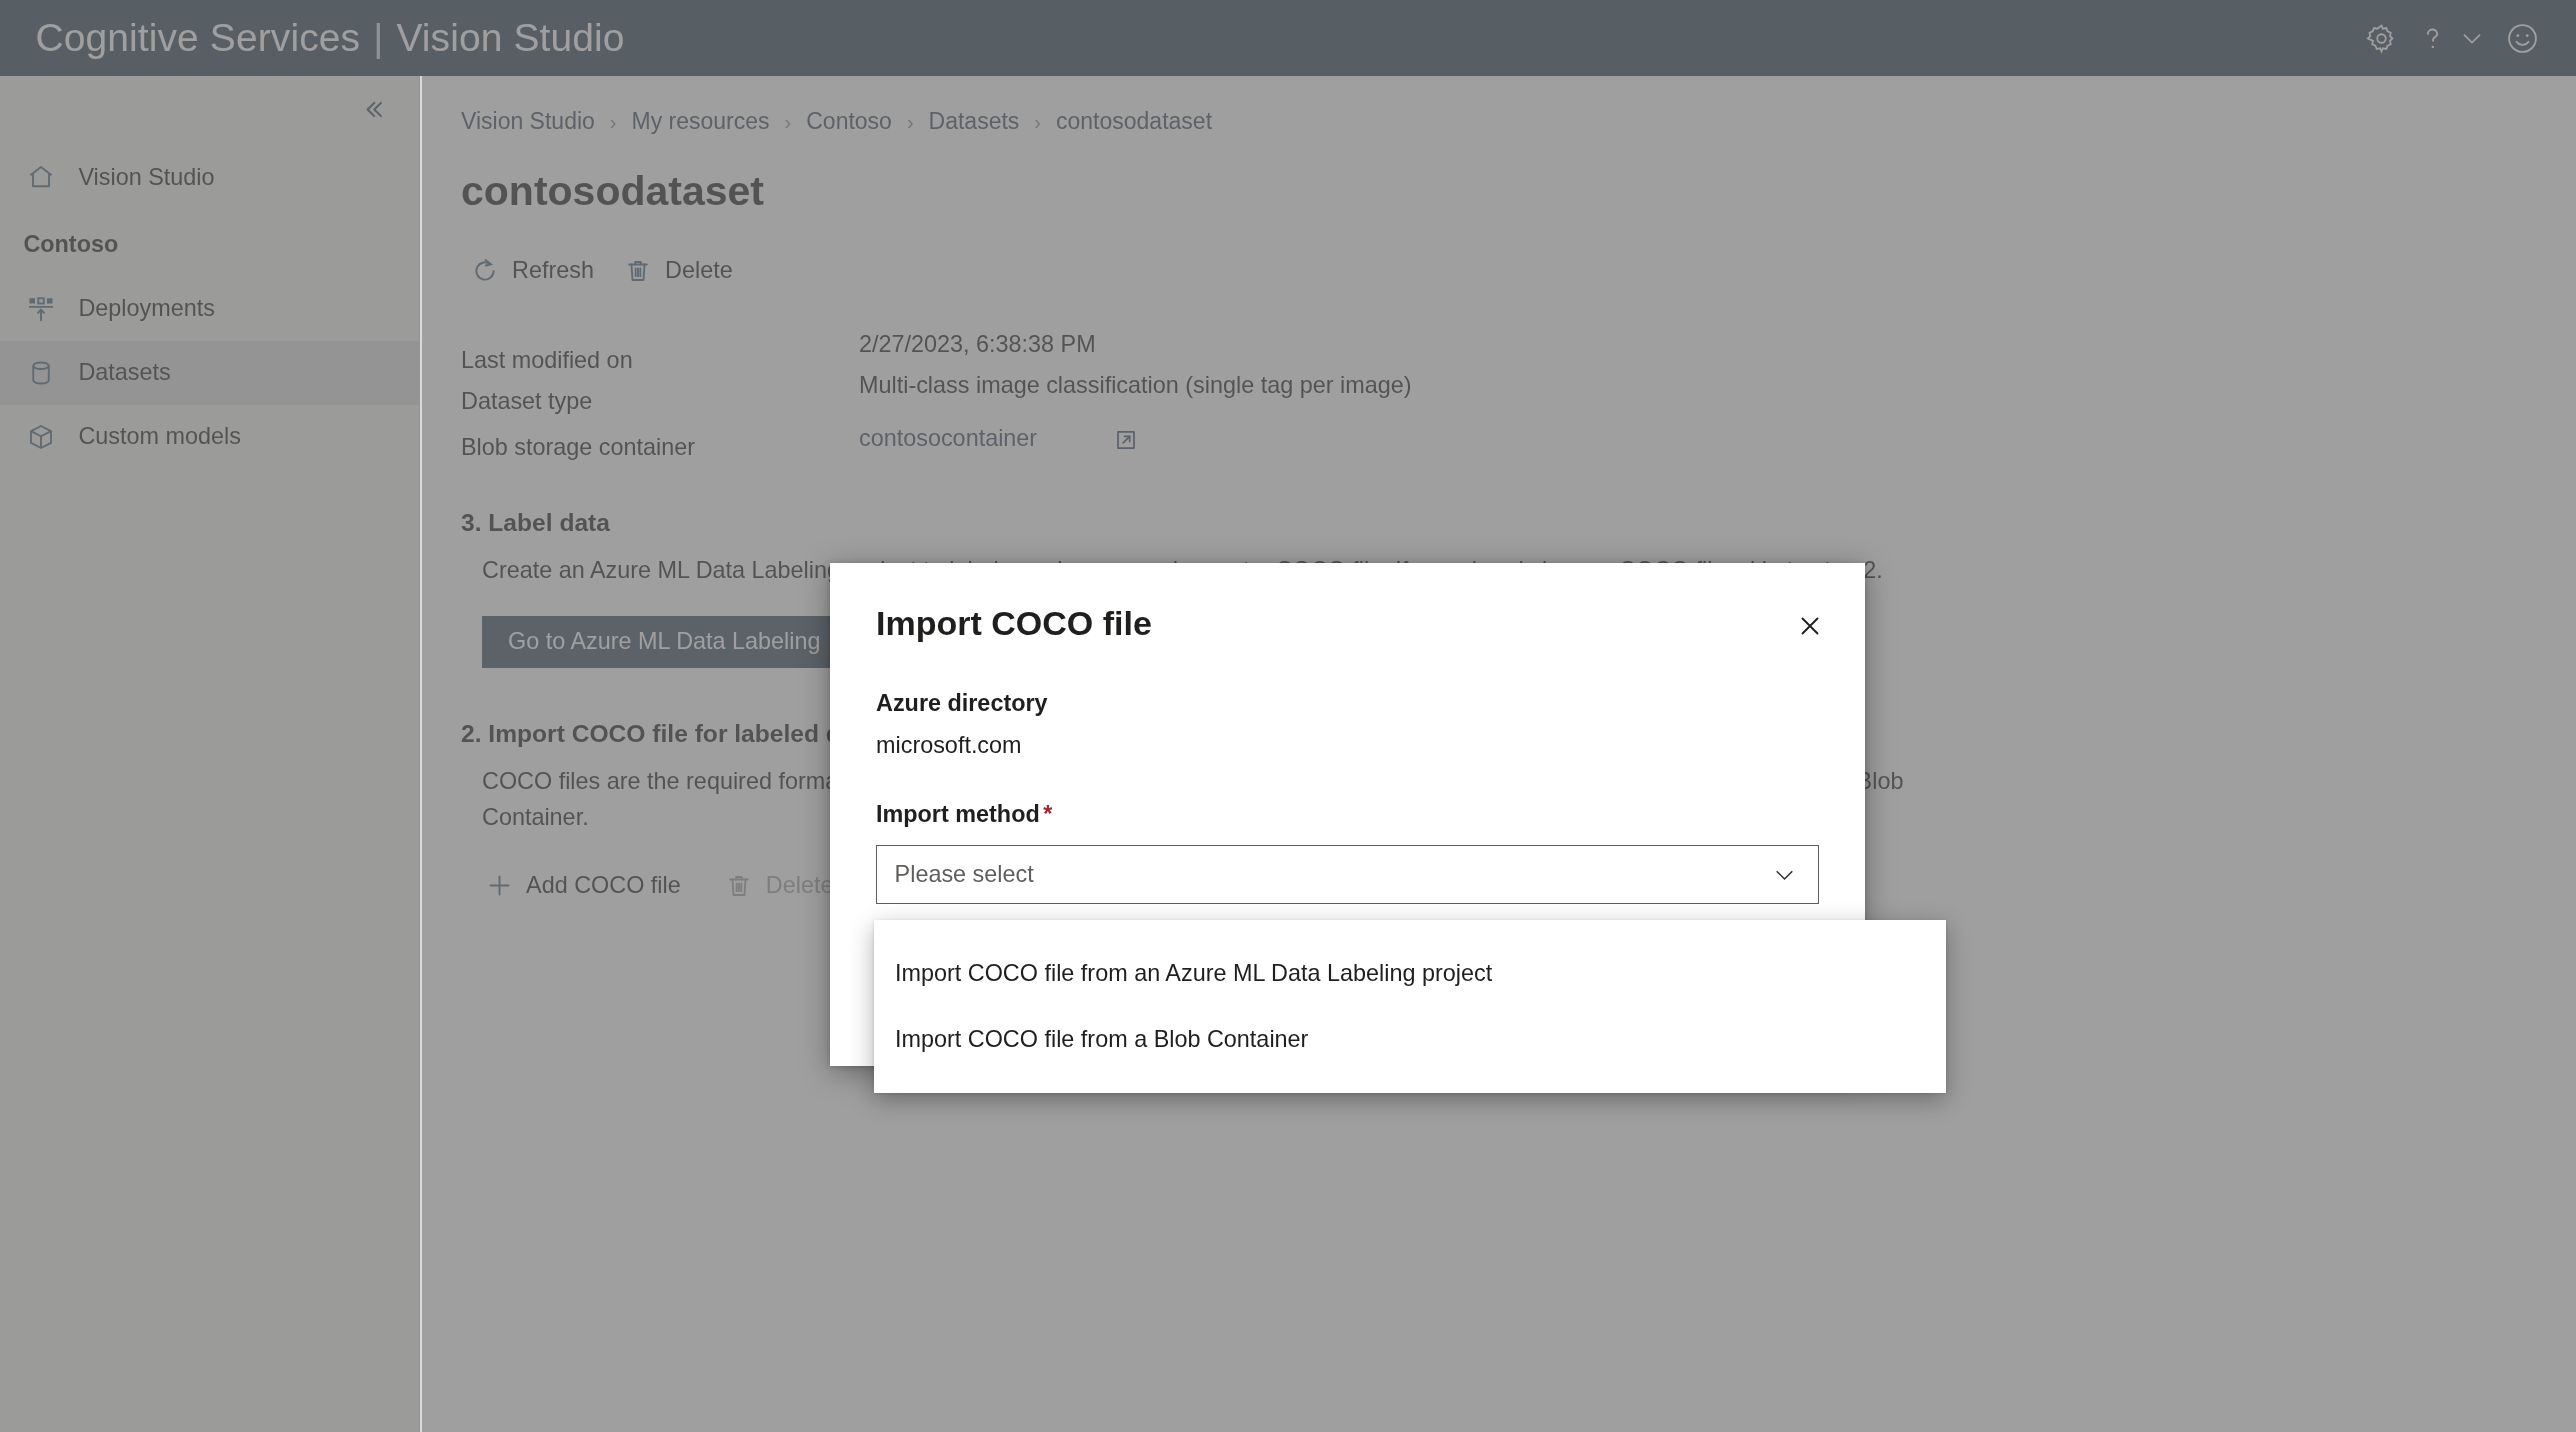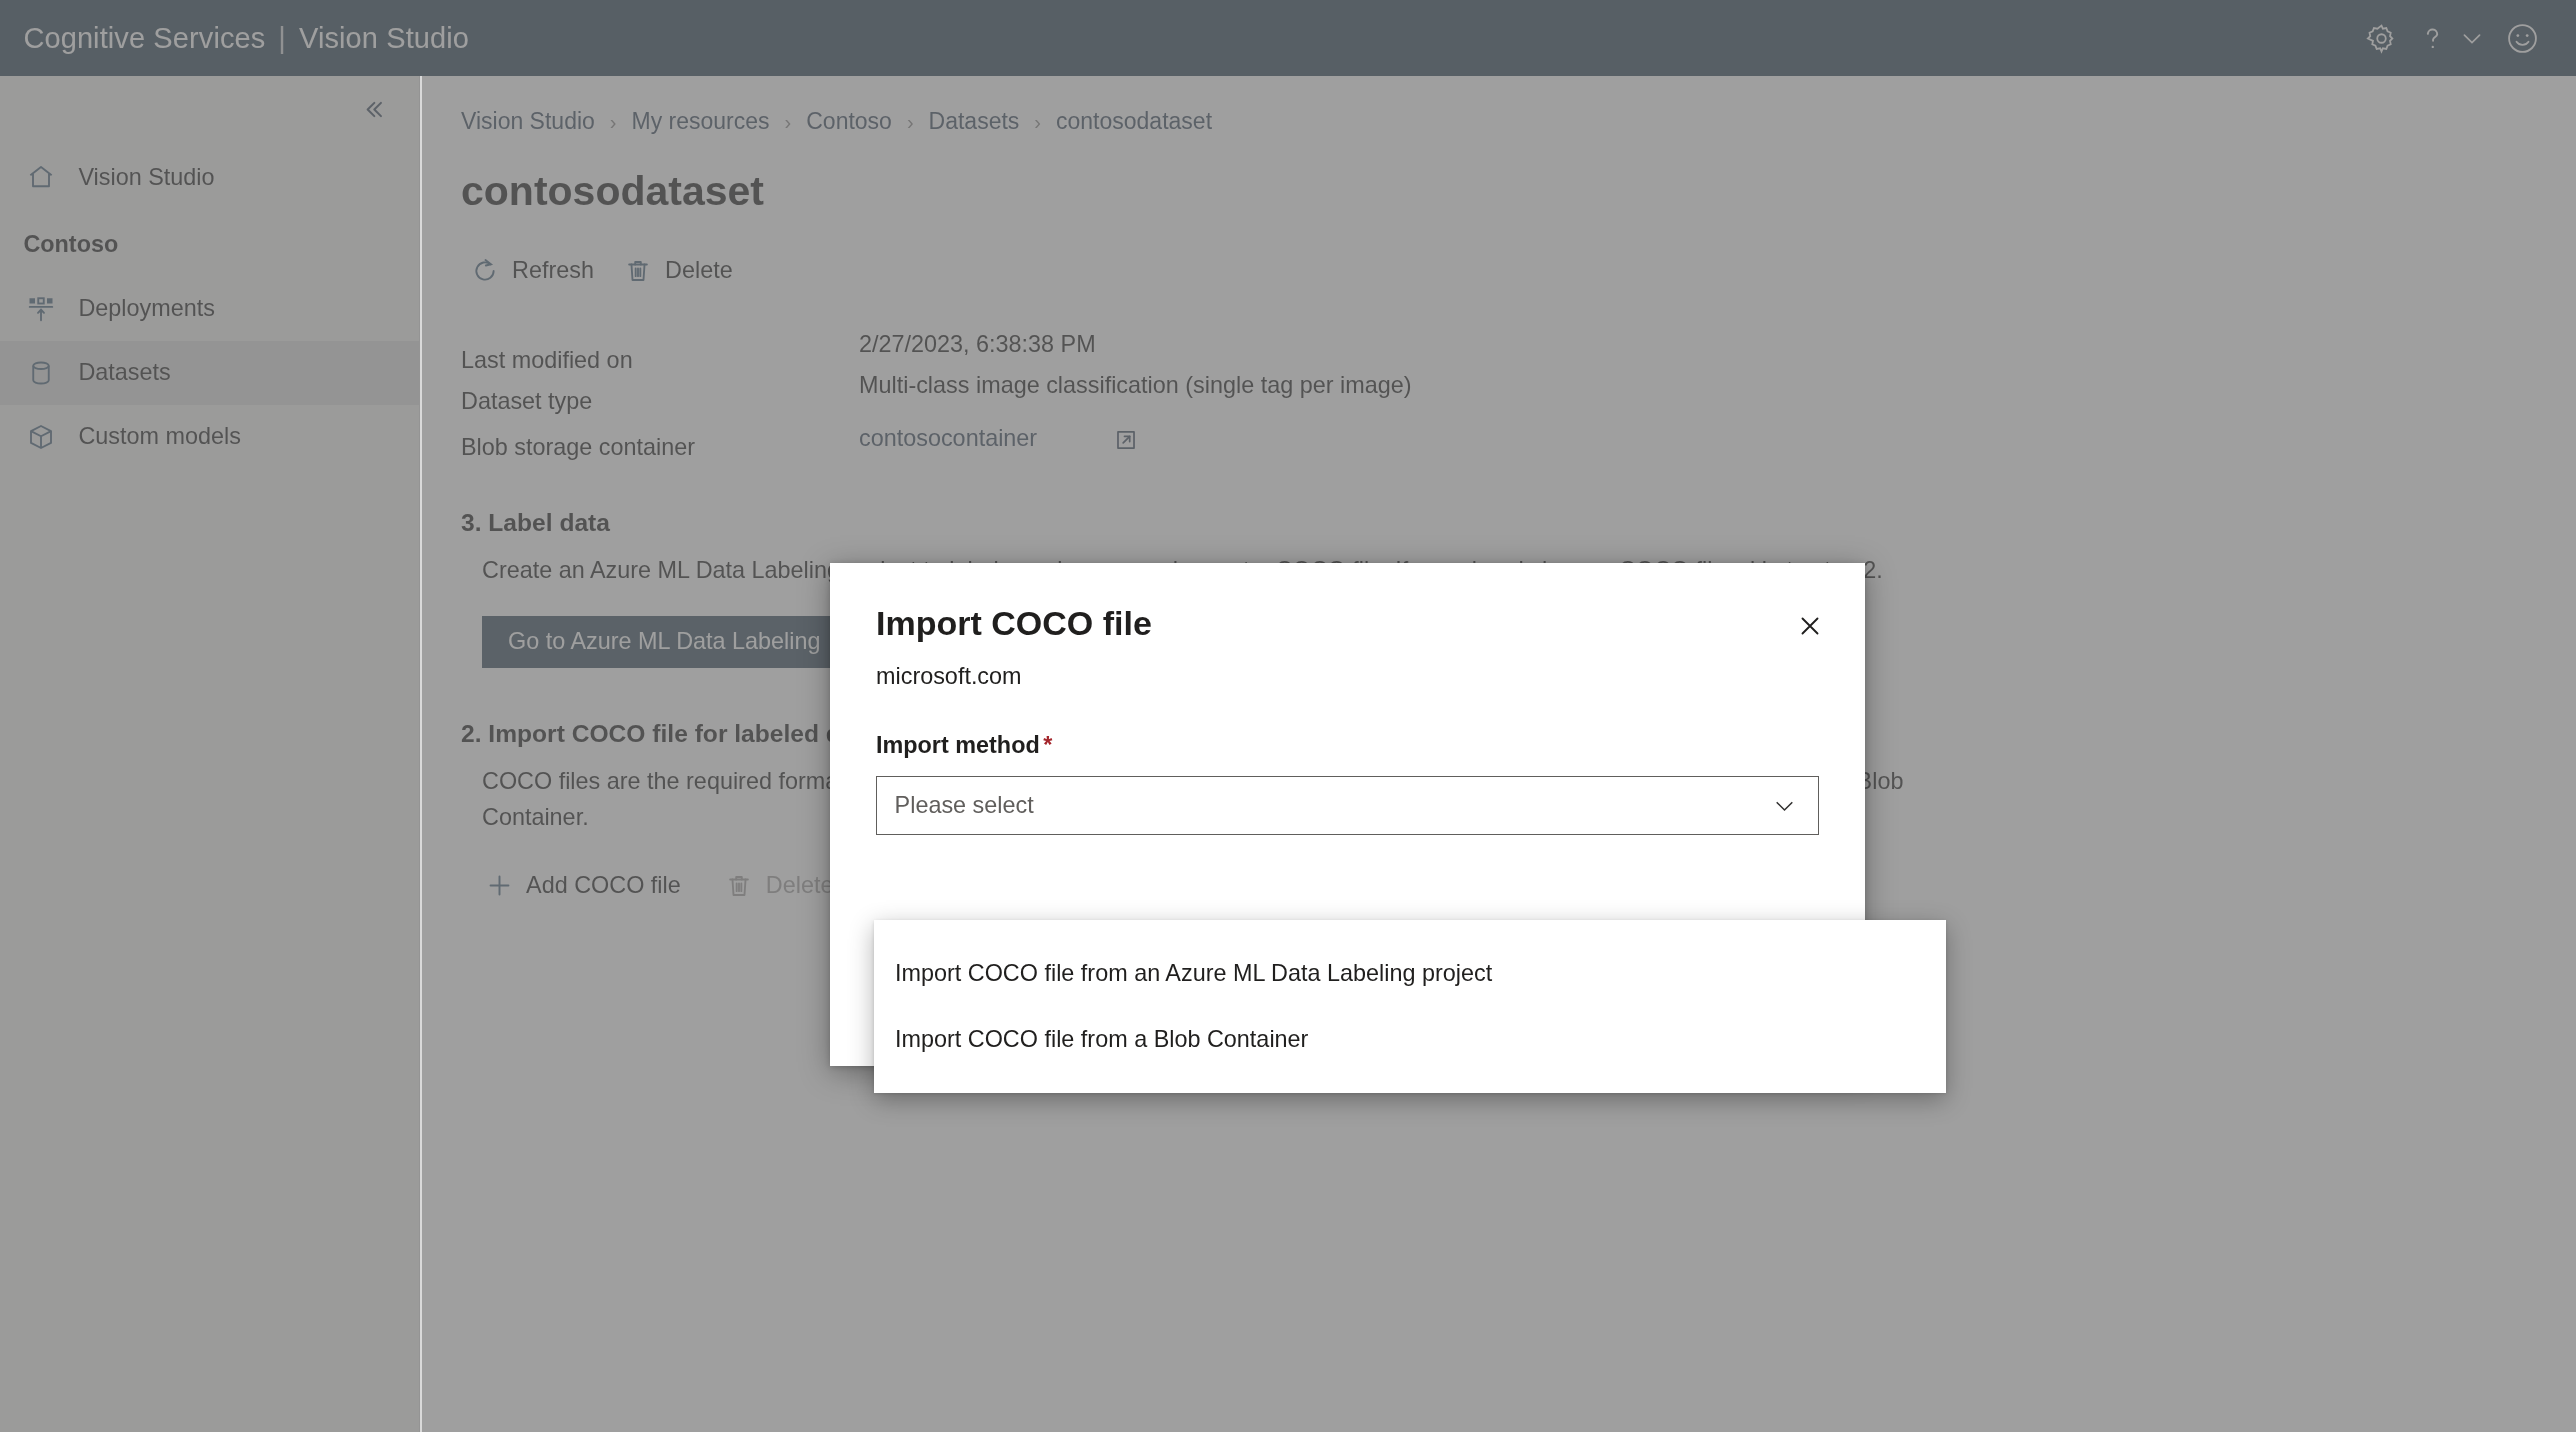--- a/index.html
+++ b/index.html
@@ -31,23 +31,24 @@
   .appbar {
     position: absolute; top: 0; left: 0;
     width: 2576px; height: 76px;
     background: #014C87;
     display: flex; align-items: center;
     box-sizing: border-box;
     padding: 0 26px 0 23.4px;
   }
   .appbar-title {
     color: #ffffff;
-    font-size: 29px;
+    font-size: 39px;
     letter-spacing: 0.1px;
     white-space: nowrap;
+    margin-left: 12px;
   }
   .appbar-title .sep {
     display: inline-block;
     margin: 0 13px;
     color: #cfd8e3;
     font-weight: 300;
   }
   .appbar-title .b { font-weight: 400; }
   .appbar-spacer { flex: 1 1 auto; }
   .appbar-actions { display: flex; align-items: center; gap: 4.7px; }
@@ -518,20 +519,21 @@
       <div class="modal-close">
         <span>
           <svg width="30" height="30" viewBox="0 0 24 24" fill="none" stroke="currentColor" stroke-width="1.5" stroke-linecap="round">
             <path d="M6 6l12 12M18 6L6 18"></path>
           </svg>
         </span>
       </div>
     </div>
 
     <div class="modal-body">
+      <div class="field-label">Azure directory</div>
       <div class="field-static">microsoft.com</div>
 
       <div class="field-label">
         <span>Import method</span><span class="req-star">*</span>
       </div>
 
       <div class="select-box">
         <span class="select-placeholder">Please select</span>
         <span class="select-caret">
           <svg width="27" height="27" viewBox="0 0 24 24" fill="none" stroke="currentColor" stroke-width="1.4" stroke-linecap="round">

